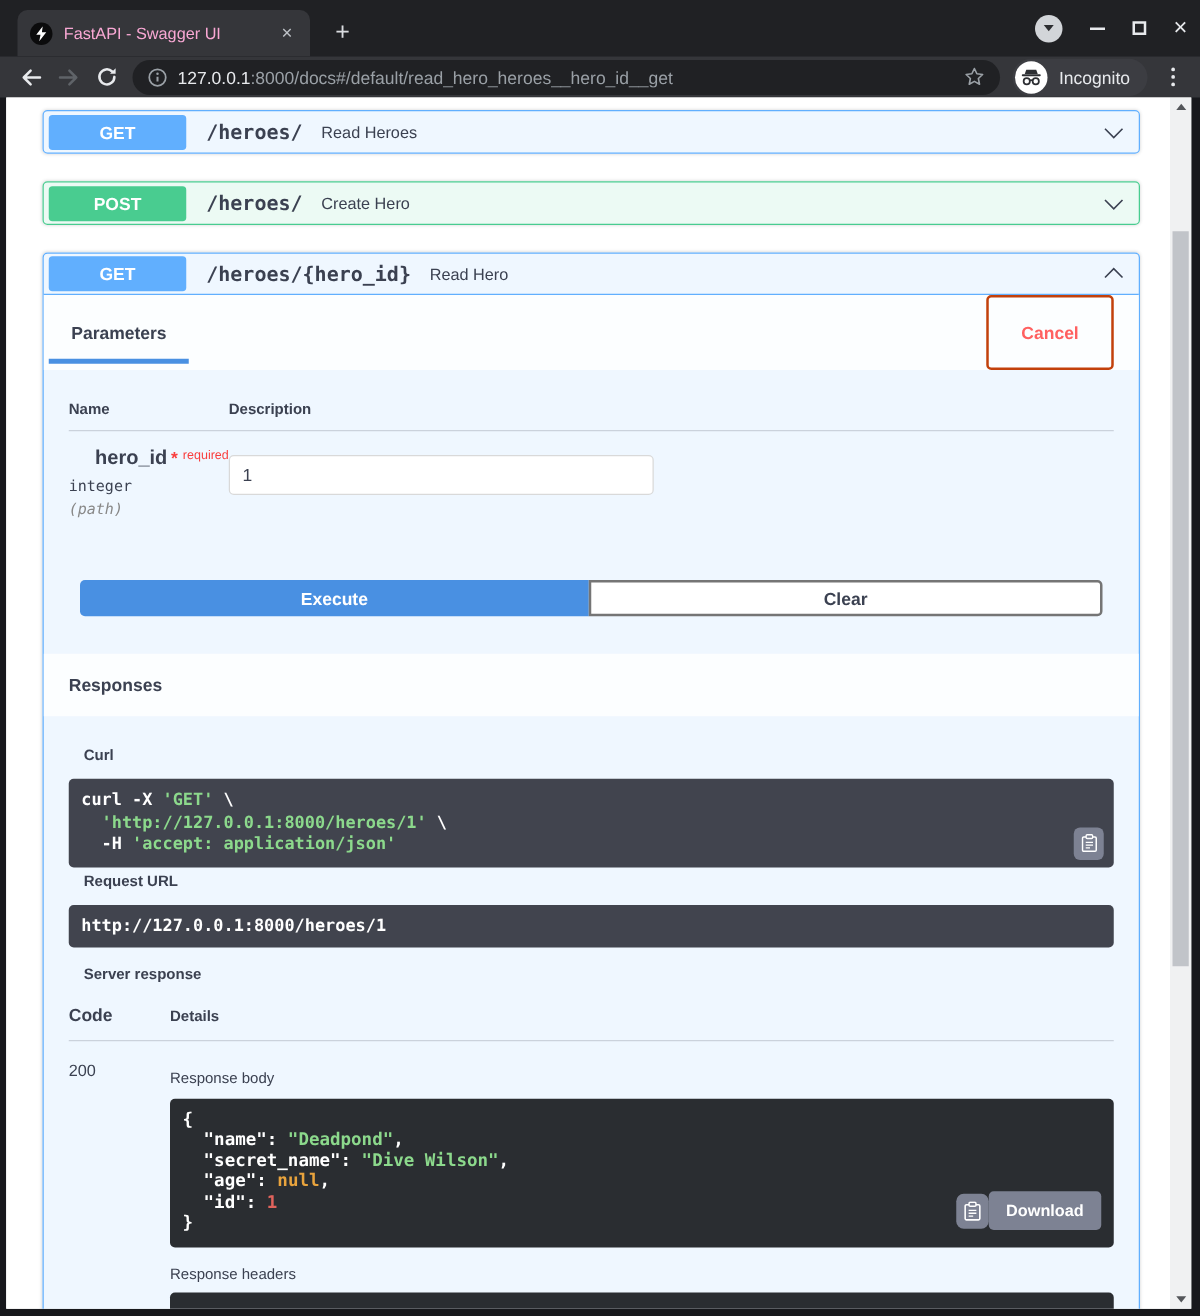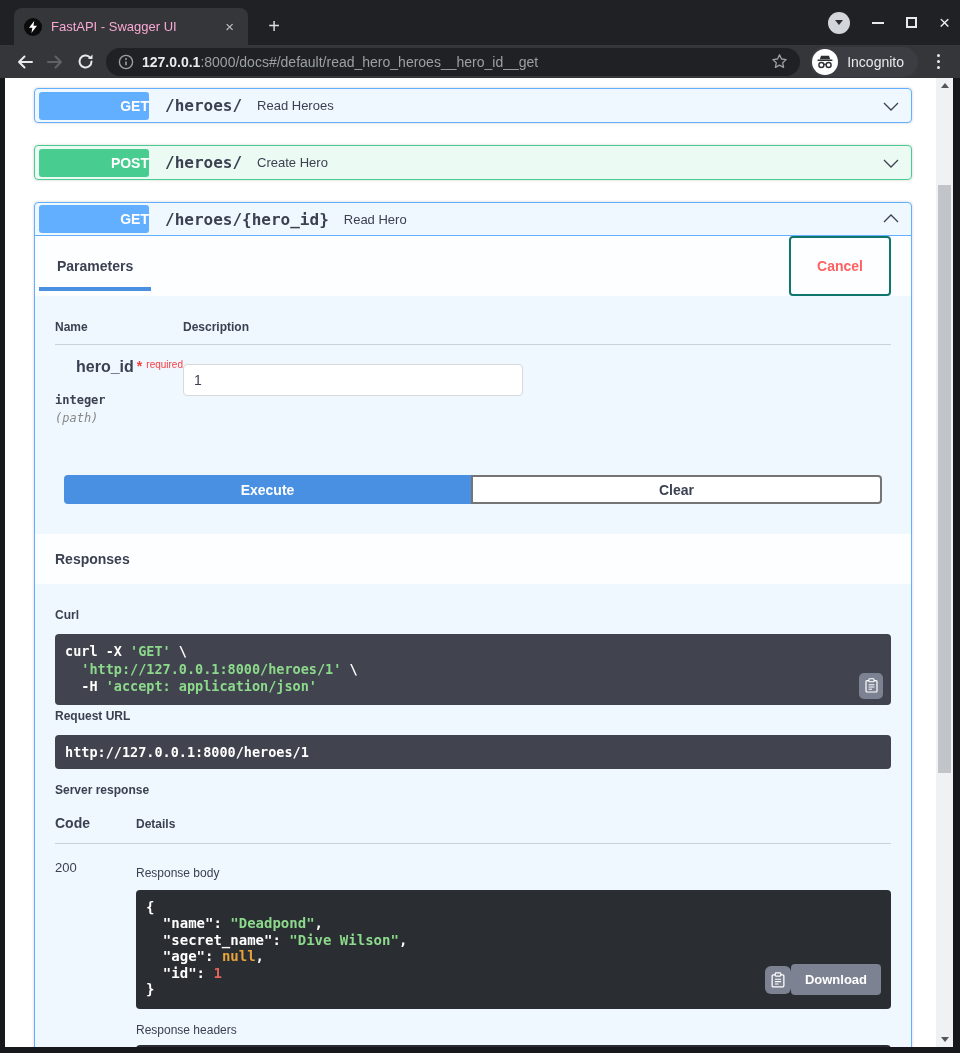--- a/index.html
+++ b/index.html
@@ -28,21 +28,21 @@
   .win-min { width: 12px; height: 2px; background: #e8eaed; cursor: pointer; }
   .win-max { width: 11px; height: 11px; border: 2px solid #e8eaed; cursor: pointer; }
   .win-close { color: #e8eaed; font-size: 19px; line-height: 1; cursor: pointer; }
 
   .toolbar { height: 33px; background: #35363a; display: flex; align-items: center; padding: 0 10px; }
   .nav-btn { width: 30px; height: 28px; display: flex; align-items: center; justify-content: center;
              cursor: pointer; flex: none; }
   .addressbar { flex: 1; height: 28px; background: #202124; border-radius: 14px; margin: 0 10px 0 6px;
                 display: flex; align-items: center; padding: 0 12px; min-width: 0; cursor: text; }
   .url-text { font-size: 14px; margin-left: 8px; white-space: nowrap; overflow: hidden; flex: 1; }
-  .url-host { color: #e8eaed; font-weight: bold; }
+  .url-host { color: #e8eaed; }
   .url-rest { color: #9aa0a6; }
   .star-btn { flex: none; cursor: pointer; display: flex; margin-left: 6px; }
   .incog { height: 30px; background: #3c3d42; border-radius: 15px; display: flex; align-items: center;
            padding: 2px 14px 2px 2px; flex: none; }
   .incog-circle { width: 26px; height: 26px; background: #fff; border-radius: 50%;
                   display: flex; align-items: center; justify-content: center; }
   .incog-label { color: #e8eaed; font-size: 14px; margin-left: 9px; }
   .menu-dots { width: 24px; height: 28px; display: flex; flex-direction: column; align-items: center;
                justify-content: center; gap: 3px; margin-left: 8px; cursor: pointer; flex: none; }
   .menu-dots i { width: 3px; height: 3px; border-radius: 50%; background: #e8eaed; }
@@ -66,68 +66,68 @@
 
   
   .opblock { margin: 0 24px 22px 29px; border-radius: 4px; border: 1px solid;
              box-shadow: 0 0 3px rgba(0,0,0,.19); }
   .opblock.get  { border-color: #61affe; background: rgba(97,175,254,.1); }
   .opblock.post { border-color: #49cc90; background: rgba(73,204,144,.1); }
   .opblock.expanded { margin-bottom: 0; }
   .opblock-header { display: flex; align-items: center; height: 33px; padding: 0 10px 0 4px;
                     cursor: pointer; }
   .opblock.expanded .opblock-header { border-bottom: 1px solid #61affe; }
-  .method-badge { width: 110px; text-align: right; padding: 6px 0; border-radius: 3px;
+  .method-badge { width: 110px; text-align: center; padding: 6px 0; border-radius: 3px;
                   color: #fff; font-weight: bold; font-size: 14px; flex: none; }
   .badge-get  { background: #61affe; }
   .badge-post { background: #49cc90; }
   .op-path { font-family: "DejaVu Sans Mono", monospace; font-weight: bold; font-size: 16px;
              margin-left: 16px; color: #3b4151; }
   .op-summary { font-size: 13px; margin-left: 15px; color: #3b4151; }
   .chevron { margin-left: auto; display: flex; }
 
   .section-header { min-height: 50px; background: rgba(255,255,255,.8); display: flex;
                     align-items: center; justify-content: space-between; padding: 0 20px; }
   .tab-item { position: relative; height: 50px; display: flex; align-items: center;
               font-size: 14px; font-weight: bold; color: #3b4151; cursor: pointer; padding: 0 2px; }
   .tab-item:after { content: ""; position: absolute; left: -16px; right: -16px; bottom: 0;
                     height: 4px; background: #4990e2; }
-  .cancel-btn { border: 2px solid #0f766e; color: #ff6060; background: transparent;
+  .cancel-btn { border: 2px solid #c2410c; color: #ff6060; background: transparent;
                 font-weight: bold; font-size: 14px; padding: 20px 26px; border-radius: 4px;
                 cursor: pointer; font-family: inherit; }
 
   .params-wrap { padding: 0 20px; }
   .params-thead { display: flex; padding: 24px 0 10px; border-bottom: 1px solid rgba(59,65,81,.2);
                   font-size: 12px; font-weight: bold; }
   .col-name { width: 128px; flex: none; }
   .param-row { display: flex; padding: 13px 0 0; }
   .param-name-line { display: flex; align-items: flex-start; justify-content: flex-end; }
   .param-name { font-size: 16px; font-weight: bold; }
   .req-star { color: #f93e3e; font-size: 14px; margin-left: 3px; font-weight: bold; }
   .req-label { color: #f93e3e; font-size: 10px; margin-left: 4px; margin-top: 1px; }
-  .param-type { font-family: "DejaVu Sans Mono", monospace; font-size: 12px; font-weight: bold;
-                margin-top: 17px; }
+  .param-type { font-family: "DejaVu Sans Mono", monospace; font-size: 12px; font-weight: normal;
+                margin-top: 6px; }
   .param-in { font-family: "DejaVu Sans Mono", monospace; font-size: 12px; font-style: italic;
               color: #888; margin-top: 4px; }
   .param-value-input { width: 340px; height: 32px; border: 1px solid #d9d9d9; border-radius: 4px;
                        padding: 0 10px; font-size: 14px; margin-top: 6px; font-family: inherit;
                        color: #3b4151; background: #fff; }
 
   .execute-wrap { padding: 50px 29px 30px; display: flex; }
   .btn-execute { flex: 1; height: 29px; background: #4990e2; color: #fff; font-weight: bold;
                  font-size: 14px; border: none; border-radius: 4px 0 0 4px; cursor: pointer;
                  font-family: inherit; }
   .btn-clear { flex: 1; height: 29px; background: #fff; color: #3b4151; font-weight: bold;
                font-size: 14px; border: 2px solid #757575; border-radius: 0 4px 4px 0;
                cursor: pointer; font-family: inherit; }
 
   .responses-header { min-height: 50px; }
   .responses-header .resp-title { font-size: 14px; font-weight: bold; text-align: center; }
   .responses-inner { padding: 20px 20px 0; }
-  .block-label { font-size: 12px; font-weight: bold; margin: 4px 0 12px; }
+  .block-label { font-size: 12px; font-weight: bold; margin: 4px 12px 12px; }
   .codeblock { background: #41444e; border-radius: 4px; color: #fff;
                font-family: "DejaVu Sans Mono", monospace; position: relative; }
   .curl-block { padding: 9px 40px 9px 10px; font-size: 13.5px; font-weight: bold; line-height: 1.3; }
   .code-line { white-space: pre; }
   .tok-green { color: #8cd98c; }
   .tok-orange { color: #e8a33d; }
   .tok-red { color: #e0635c; }
   .copy-btn { position: absolute; right: 8px; bottom: 6px; width: 24px; height: 26px;
               background: #7d8293; border: none; border-radius: 5px; display: flex;
               align-items: center; justify-content: center; cursor: pointer; }

